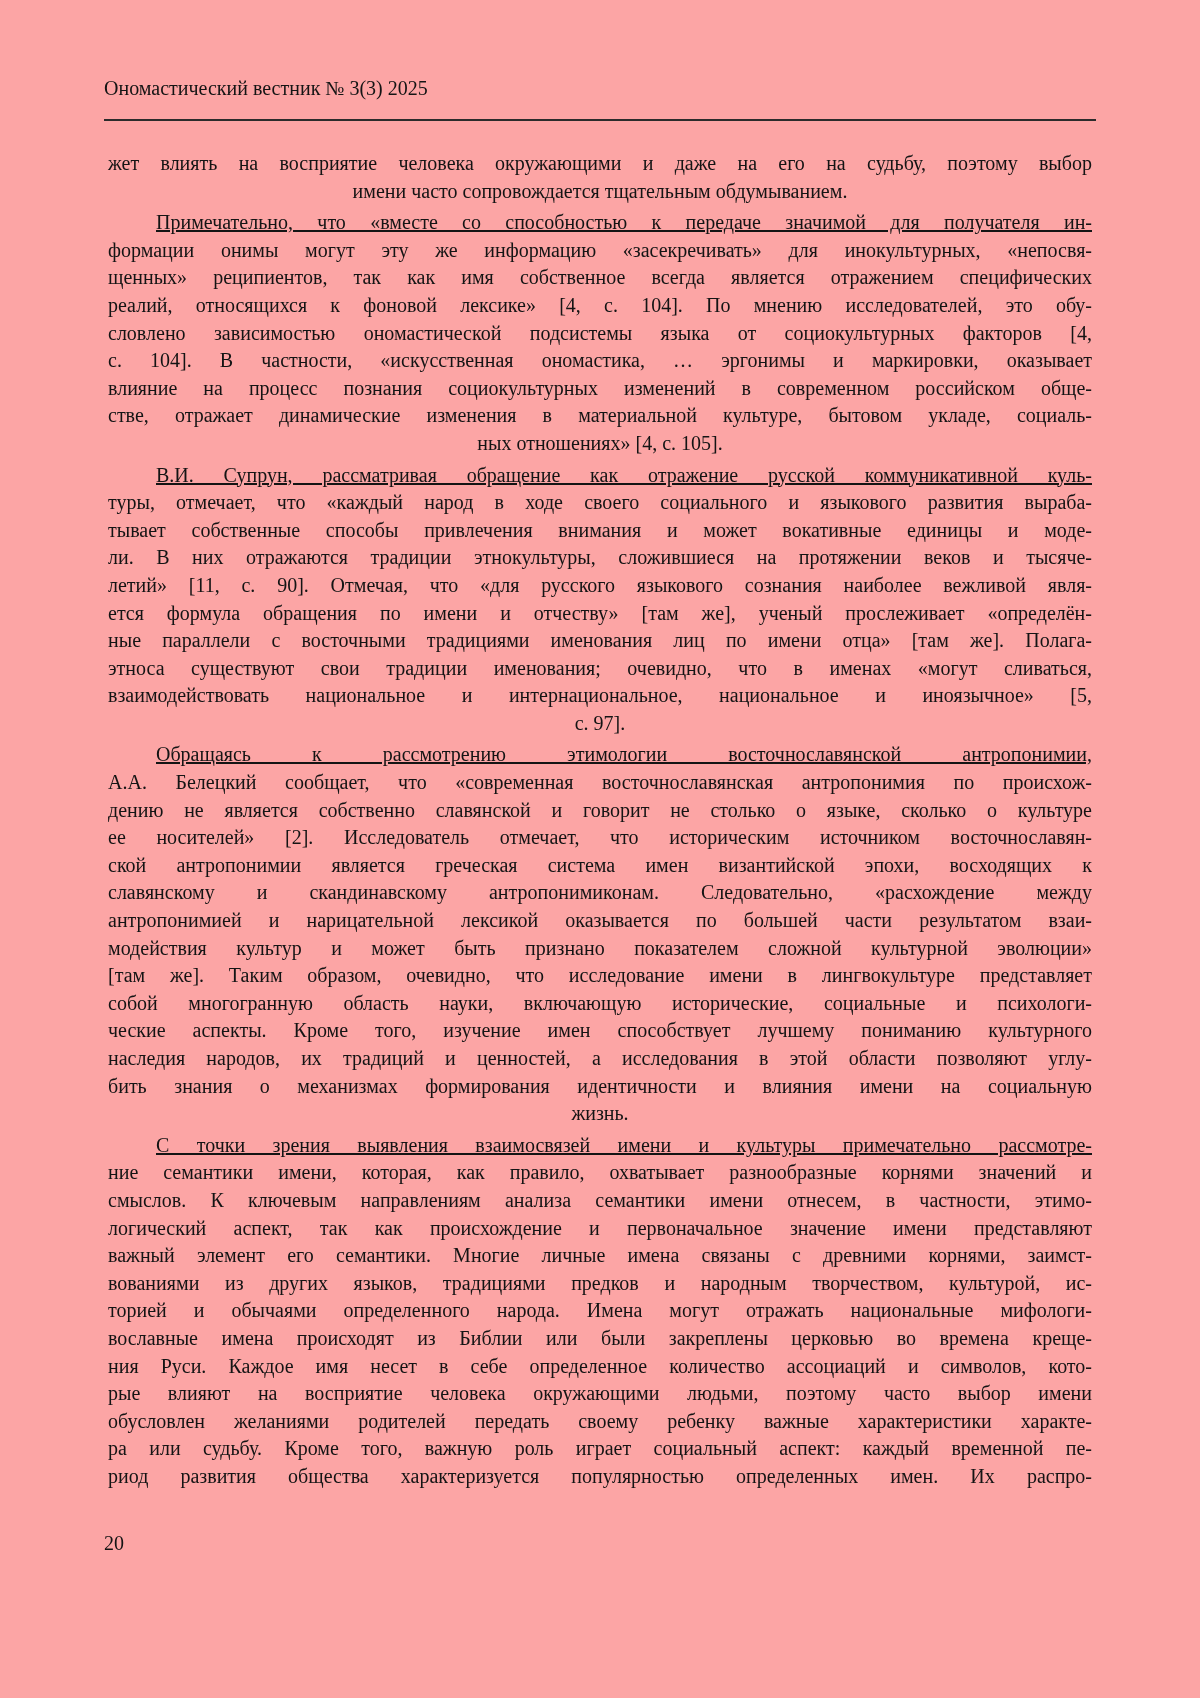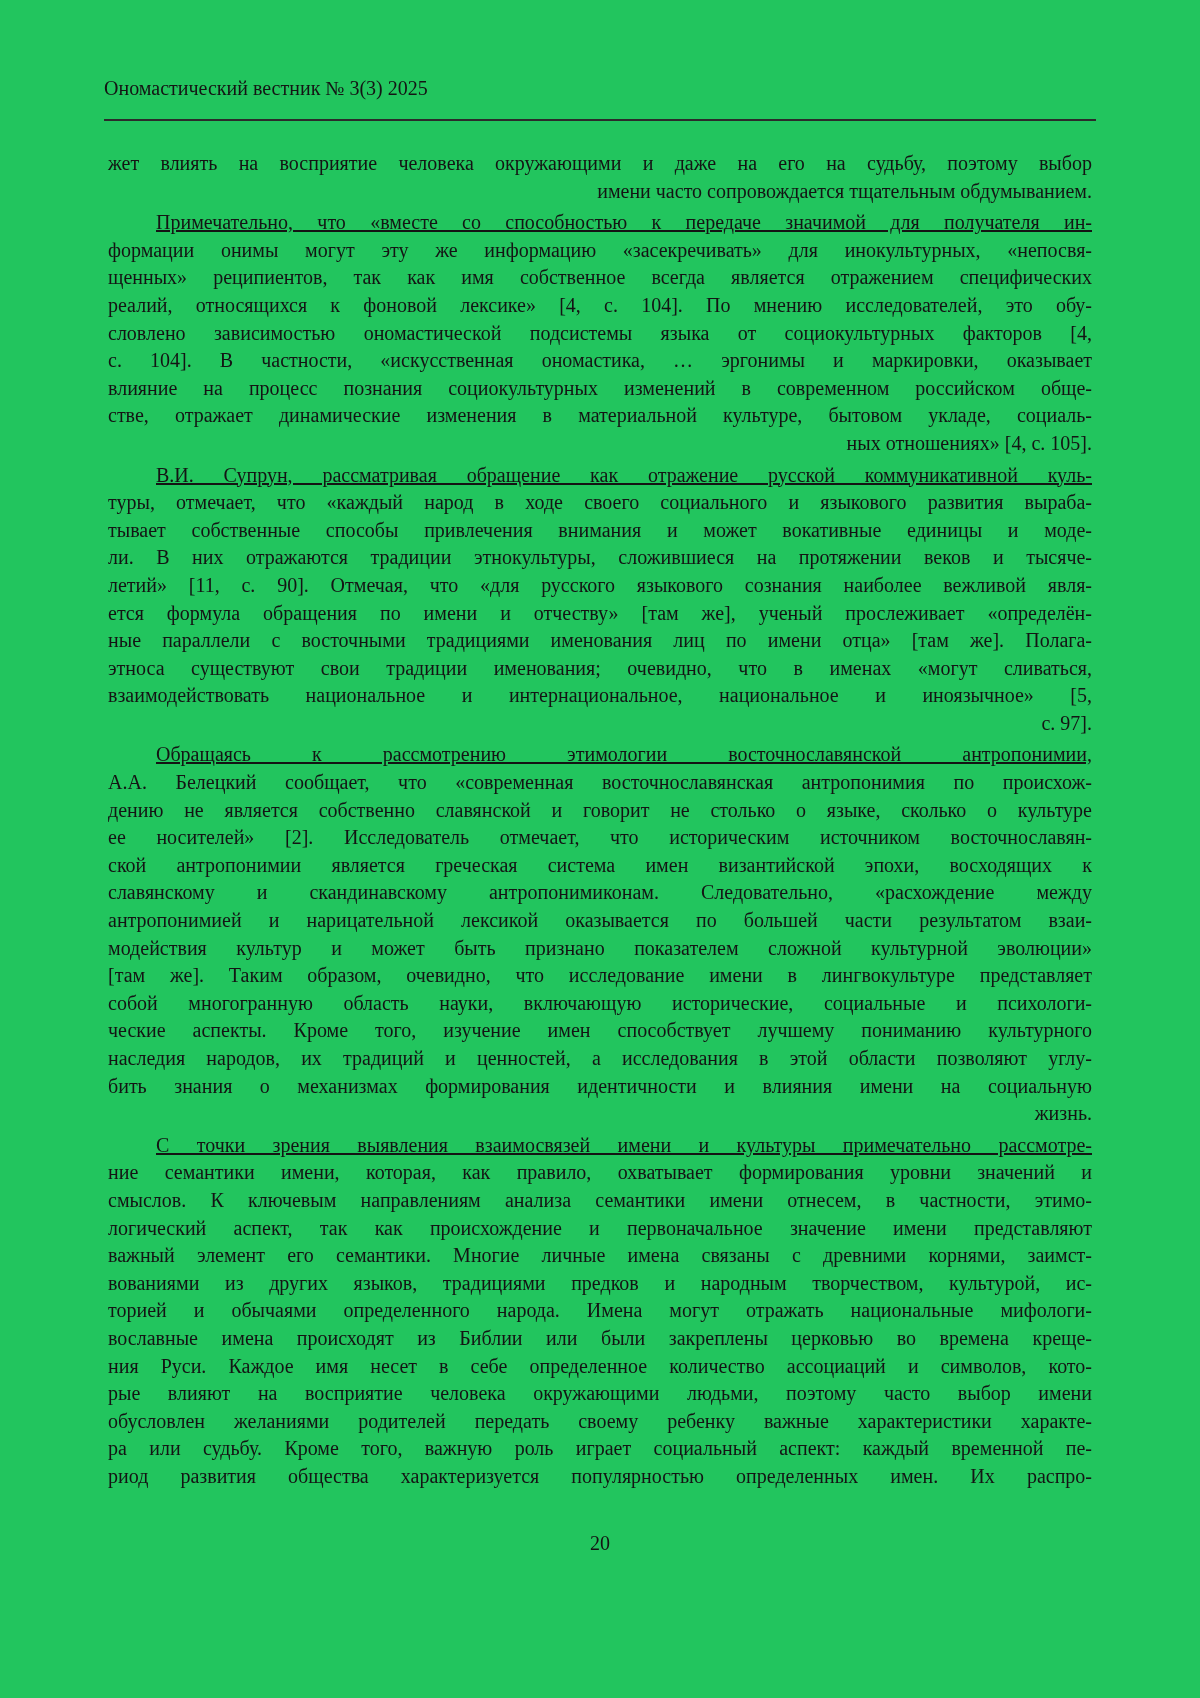--- a/index.html
+++ b/index.html
@@ -1,21 +1,21 @@
 <!DOCTYPE html>
 <html><head>
 <meta charset="utf-8">
 <style>
   html, body { margin: 0; padding: 0; background: #e8e8e8; }
   .page {
     position: relative;
     width: 1200px;
     height: 1698px;
     margin: 0 auto;
-    background: #22c55e;
+    background: #fca5a5;
     font-family: "Liberation Serif", "DejaVu Serif", serif;
     color: #141414;
     overflow: hidden;
   }
   .running-header {
     position: absolute;
     left: 104px;
     top: 76px;
     width: 992px;
     font-size: 20px;
@@ -34,33 +34,33 @@
     position: absolute;
     left: 104px;
     top: 146px;
     width: 992px;
     font-size: 20px;
     line-height: 27.6px;
   }
   .paragraph { margin: 4px; padding: 0; }
   .line {
     white-space: normal;
-    text-align: right;
+    text-align: center;
   }
   .line.just {
     text-align: justify;
     text-align-last: justify;
   }
   .line.ind { text-indent: 48px; text-decoration: underline; }
   .page-number {
     position: absolute;
     left: 104px;
     top: 1532px;
     width: 992px;
-    text-align: center;
+    text-align: left;
     font-size: 20px;
     color: #141414;
   }
 </style>
 </head>
 <body>
 
 <div class="page">
   <div class="running-header">Ономастический вестник № 3(3) 2025</div>
   <div class="header-rule"></div>
@@ -103,21 +103,21 @@
         <div class="line just">модействия культур и может быть признано показателем сложной культурной эволюции»</div>
         <div class="line just">[там же]. Таким образом, очевидно, что исследование имени в лингвокультуре представляет</div>
         <div class="line just">собой многогранную область науки, включающую исторические, социальные и психологи-</div>
         <div class="line just">ческие аспекты. Кроме того, изучение имен способствует лучшему пониманию культурного</div>
         <div class="line just">наследия народов, их традиций и ценностей, а исследования в этой области позволяют углу-</div>
         <div class="line just">бить знания о механизмах формирования идентичности и влияния имени на социальную</div>
         <div class="line">жизнь.</div>
       </div>
       <div class="paragraph">
         <div class="line just ind">С точки зрения выявления взаимосвязей имени и культуры примечательно рассмотре-</div>
-        <div class="line just">ние семантики имени, которая, как правило, охватывает формирования уровни значений и</div>
+        <div class="line just">ние семантики имени, которая, как правило, охватывает разнообразные корнями значений и</div>
         <div class="line just">смыслов. К ключевым направлениям анализа семантики имени отнесем, в частности, этимо-</div>
         <div class="line just">логический аспект, так как происхождение и первоначальное значение имени представляют</div>
         <div class="line just">важный элемент его семантики. Многие личные имена связаны с древними корнями, заимст-</div>
         <div class="line just">вованиями из других языков, традициями предков и народным творчеством, культурой, ис-</div>
         <div class="line just">торией и обычаями определенного народа. Имена могут отражать национальные мифологи-</div>
         <div class="line just">вославные имена происходят из Библии или были закреплены церковью во времена креще-</div>
         <div class="line just">ния Руси. Каждое имя несет в себе определенное количество ассоциаций и символов, кото-</div>
         <div class="line just">рые влияют на восприятие человека окружающими людьми, поэтому часто выбор имени</div>
         <div class="line just">обусловлен желаниями родителей передать своему ребенку важные характеристики характе-</div>
         <div class="line just">ра или судьбу. Кроме того, важную роль играет социальный аспект: каждый временной пе-</div>

